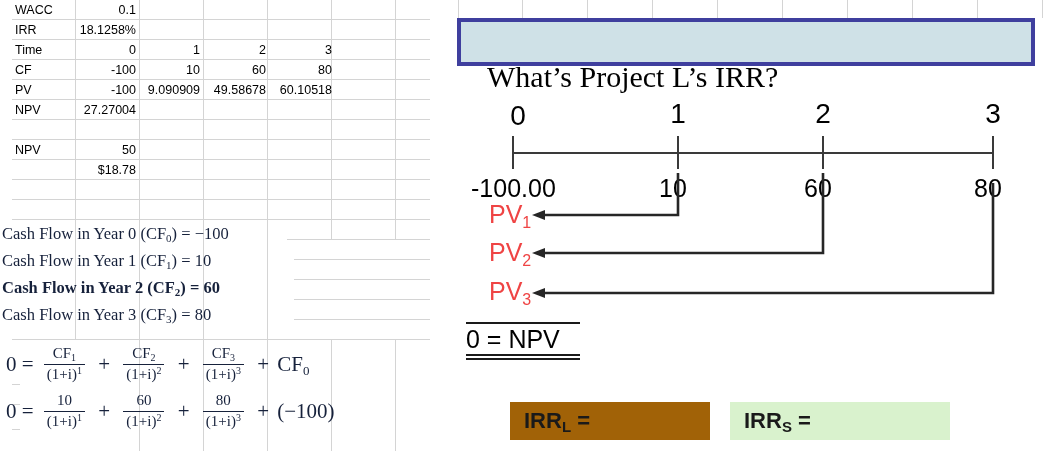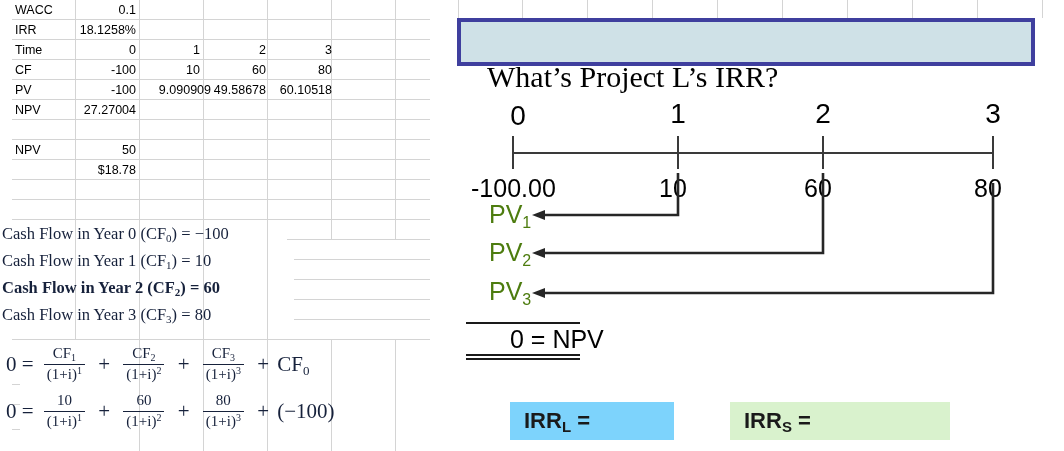--- a/index.html
+++ b/index.html
@@ -147,32 +147,31 @@
     white-space: nowrap;
   }
   .axis {
     position: absolute;
     background: #3a3a3a;
   }
   .pv-lbl {
     position: absolute;
     font-family: "Liberation Sans", sans-serif;
     font-size: 25px;
-    color: #4d7c0f;
+    color: #ef4444;
     white-space: nowrap;
   }
   .pv-lbl .sub { font-size: 16px; vertical-align: -5px; }
 
   .npv-wrap {
     position: absolute;
     font-family: "Liberation Sans", sans-serif;
     font-size: 25px;
     color: #000;
     white-space: nowrap;
-    margin-left: 44px;
   }
   .rule {
     position: absolute;
     background: #1a1a1a;
   }
 
   .irr-box {
     position: absolute;
     height: 38px;
     box-sizing: border-box;
@@ -252,21 +251,21 @@
   <div class="cell c4" style="top:40px;">3</div>
 
   <div class="cell lbl" style="top:60px;">CF</div>
   <div class="cell c1" style="top:60px;">-100</div>
   <div class="cell c2" style="top:60px;">10</div>
   <div class="cell c3" style="top:60px;">60</div>
   <div class="cell c4" style="top:60px;">80</div>
 
   <div class="cell lbl" style="top:80px;">PV</div>
   <div class="cell c1" style="top:80px;">-100</div>
-  <div class="cell c2" style="top:80px;margin-left:11px;">9.090909</div>
+  <div class="cell c2" style="top:80px;">9.090909</div>
   <div class="cell c3" style="top:80px;">49.58678</div>
   <div class="cell c4" style="top:80px;">60.10518</div>
 
   <div class="cell lbl" style="top:100px;">NPV</div>
   <div class="cell c1" style="top:100px;">27.27004</div>
 
   <div class="cell lbl" style="top:140px;">NPV</div>
   <div class="cell c1" style="top:140px;">50</div>
 
   <div class="cell c1" style="top:160px;">$18.78</div>
@@ -368,21 +367,21 @@
 
     <path d="M543,18 L543,128 L92,128" fill="none" stroke="#262626" stroke-width="2.6"></path>
     <polygon points="82,128 95,123 95,133" fill="#262626"></polygon>
   </svg>
 
   <div class="rule" style="left:16px; top:322px; width:114px; height:2px;"></div>
   <div class="npv-wrap" style="left:16px; top:325px;">0 = NPV</div>
   <div class="rule" style="left:16px; top:354px; width:114px; height:2px;"></div>
   <div class="rule" style="left:16px; top:358px; width:114px; height:2px;"></div>
 
-  <div class="irr-box" style="left:60px; top:402px; width:164px; background:#7dd3fc;">
+  <div class="irr-box" style="left:60px; top:402px; width:200px; background:#a16207;">
     <div class="txt">
       <span>IRR</span><span class="sub">L</span><span> =</span>
     </div>
   </div>
   <div class="irr-box" style="left:280px; top:402px; width:220px; background:#d9f2cd;">
     <div class="txt">
       <span>IRR</span><span class="sub">S</span><span> =</span>
     </div>
   </div>
 </div>

